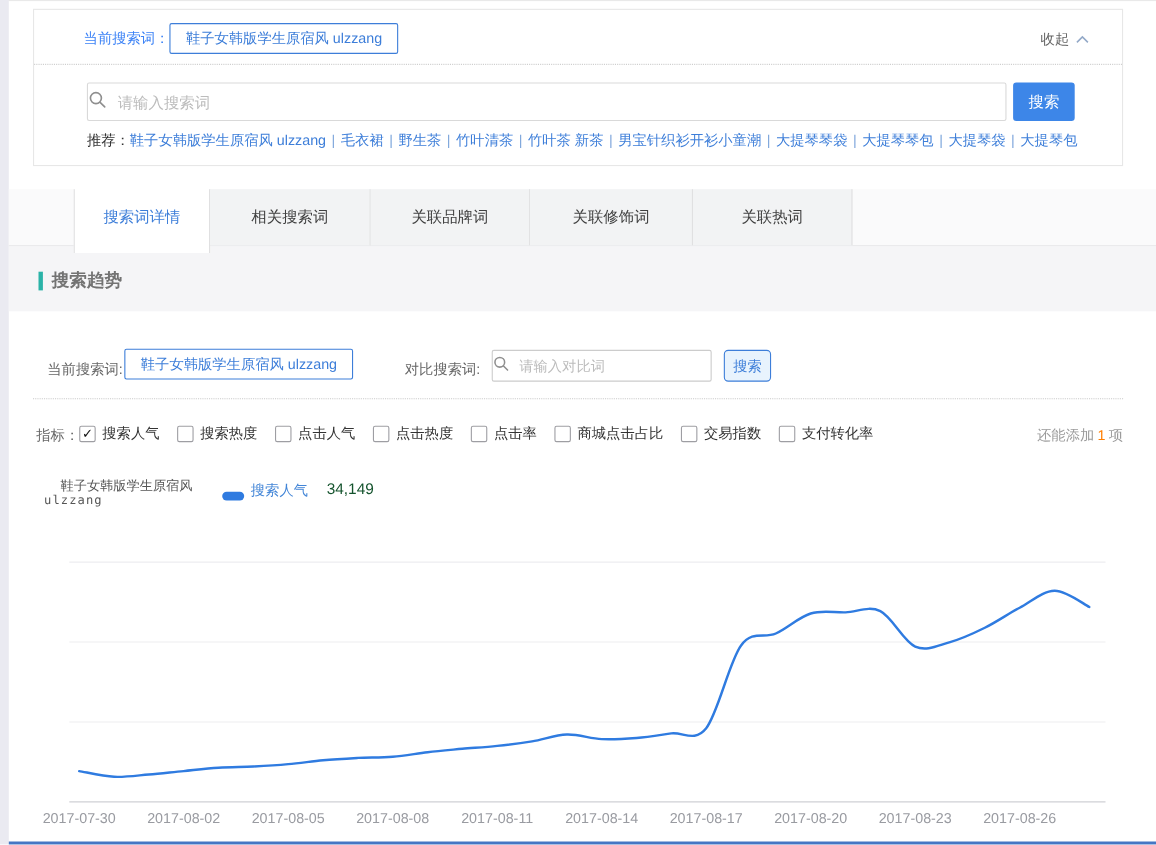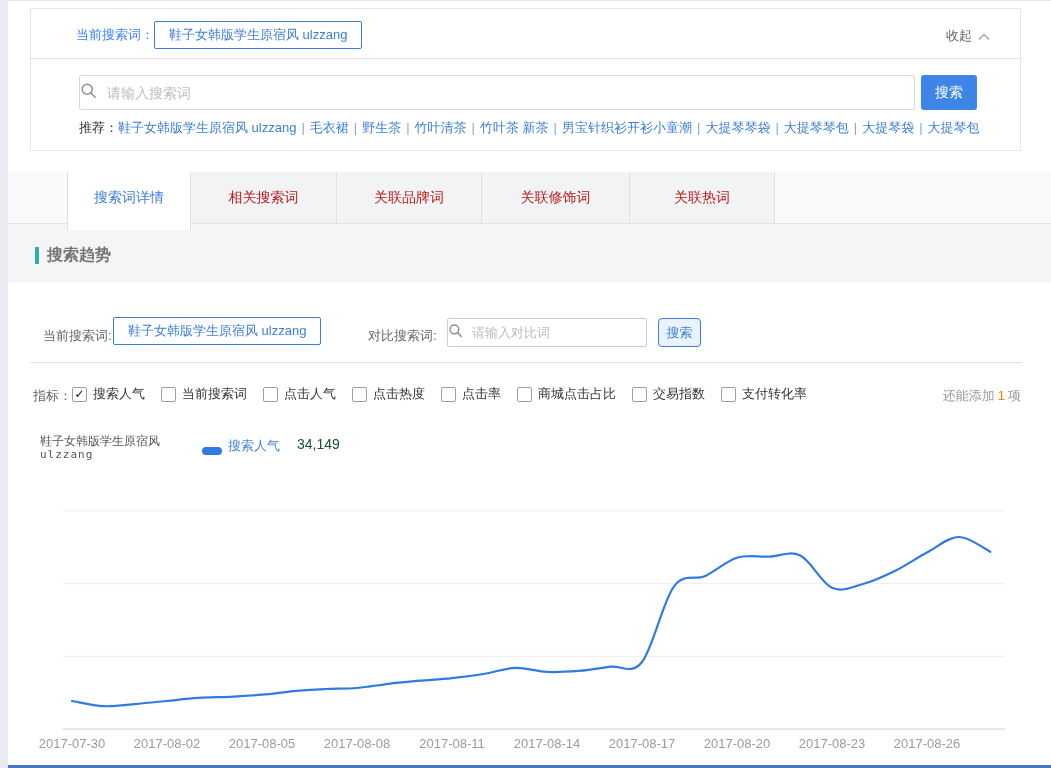--- a/index.html
+++ b/index.html
@@ -26,21 +26,21 @@
   input::placeholder{color:#bcbcbc;}
   .search-btn{position:absolute;left:890px;top:66px;width:56px;height:35px;background:#3d86e8;color:#fff;border:none;
               border-radius:3px;font-size:14px;cursor:pointer;font-family:inherit;}
   .rec-row{position:absolute;left:48px;top:110px;font-size:13px;color:#333;width:920px;white-space:nowrap;}
   .rec-link{color:#3d7ed9;text-decoration:none;cursor:pointer;}
   .rec-sep{color:#7fa7dc;margin:0 5px;}
 
   
   .tab-bar{left:8px;top:172px;width:1043px;height:51px;background:#fafafb;border-bottom:1px solid #e3e3e5;box-sizing:content-box;}
   .tab-list{position:absolute;left:36px;top:0;display:flex;height:51px;margin-left:23px;}
-  .tab{height:51px;line-height:51px;text-align:center;font-size:14px;color:#b91c1c;background:#f2f3f4;
+  .tab{height:51px;line-height:51px;text-align:center;font-size:14px;color:#404040;background:#f2f3f4;
        border-right:1px solid #e0e0e1;cursor:pointer;box-sizing:border-box;}
   .tab:first-child{border-left:1px solid #e0e0e1;}
   .tab.active{background:#fff;color:#3d7ed9;height:58px;border-left:1px solid #e0e0e1;position:relative;z-index:2;}
 
   
   .section-band{left:8px;top:224px;width:1043px;height:59px;background:#f5f5f7;}
   .accent-bar{position:absolute;left:27px;top:23px;width:4px;height:17px;background:#2bb3a8;}
   .section-title{position:absolute;left:39px;top:21px;font-size:16px;font-weight:bold;color:#737373;}
 
   
@@ -60,21 +60,21 @@
   .metric-label-head{left:33px;top:387px;}
   .metric-options{left:72px;top:385px;display:flex;align-items:center;gap:16px;white-space:nowrap;}
   .metric-item{display:flex;align-items:center;cursor:pointer;}
   .cbx{width:15px;height:15px;border:1px solid #9e9ea3;border-radius:2px;background:#fff;display:inline-flex;
        align-items:center;justify-content:center;font-size:12px;font-weight:bold;color:#111;line-height:1;box-sizing:border-box;}
   .metric-text{font-size:13px;color:#333;margin-left:6px;}
   .remain{right:30px;top:387px;font-size:13px;color:#9b9b9b;margin-left:12px;}
   .remain b{color:#ff7e00;font-weight:normal;padding:0 3px;}
 
   
-  .legend-term1{left:40px;top:433px;font-size:12px;color:#555;}
+  .legend-term1{left:55px;top:433px;font-size:12px;color:#555;}
   .legend-term2{left:40px;top:448px;font-size:11px;color:#555;font-family:"DejaVu Sans Mono",monospace;letter-spacing:1px;}
   .legend-pill{left:202px;top:447px;width:20px;height:8px;border-radius:4px;background:#2f7be0;}
   .legend-series{left:228px;top:437px;font-size:13px;color:#4285d7;}
   .legend-value{left:297px;top:436px;font-size:14px;color:#14532d;}
 
   
   .chart{left:0;top:480px;}
   svg text.tick{font-family:"Liberation Sans","DejaVu Sans",sans-serif;font-size:13px;fill:#999ba1;}
   .bottom-edge{left:8px;top:765px;width:1043px;height:3px;background:#4576c4;}
 </style>
@@ -146,21 +146,21 @@
   <div class="abs dotted-line dot2"></div>
 
   <span class="abs lbl metric-label-head">指标：</span>
   <div class="abs metric-options">
       <label class="metric-item">
         <span class="cbx">✓</span>
         <span class="metric-text">搜索人气</span>
       </label>
       <label class="metric-item">
         <span class="cbx"></span>
-        <span class="metric-text">当前搜索词</span>
+        <span class="metric-text">搜索热度</span>
       </label>
       <label class="metric-item">
         <span class="cbx"></span>
         <span class="metric-text">点击人气</span>
       </label>
       <label class="metric-item">
         <span class="cbx"></span>
         <span class="metric-text">点击热度</span>
       </label>
       <label class="metric-item">

